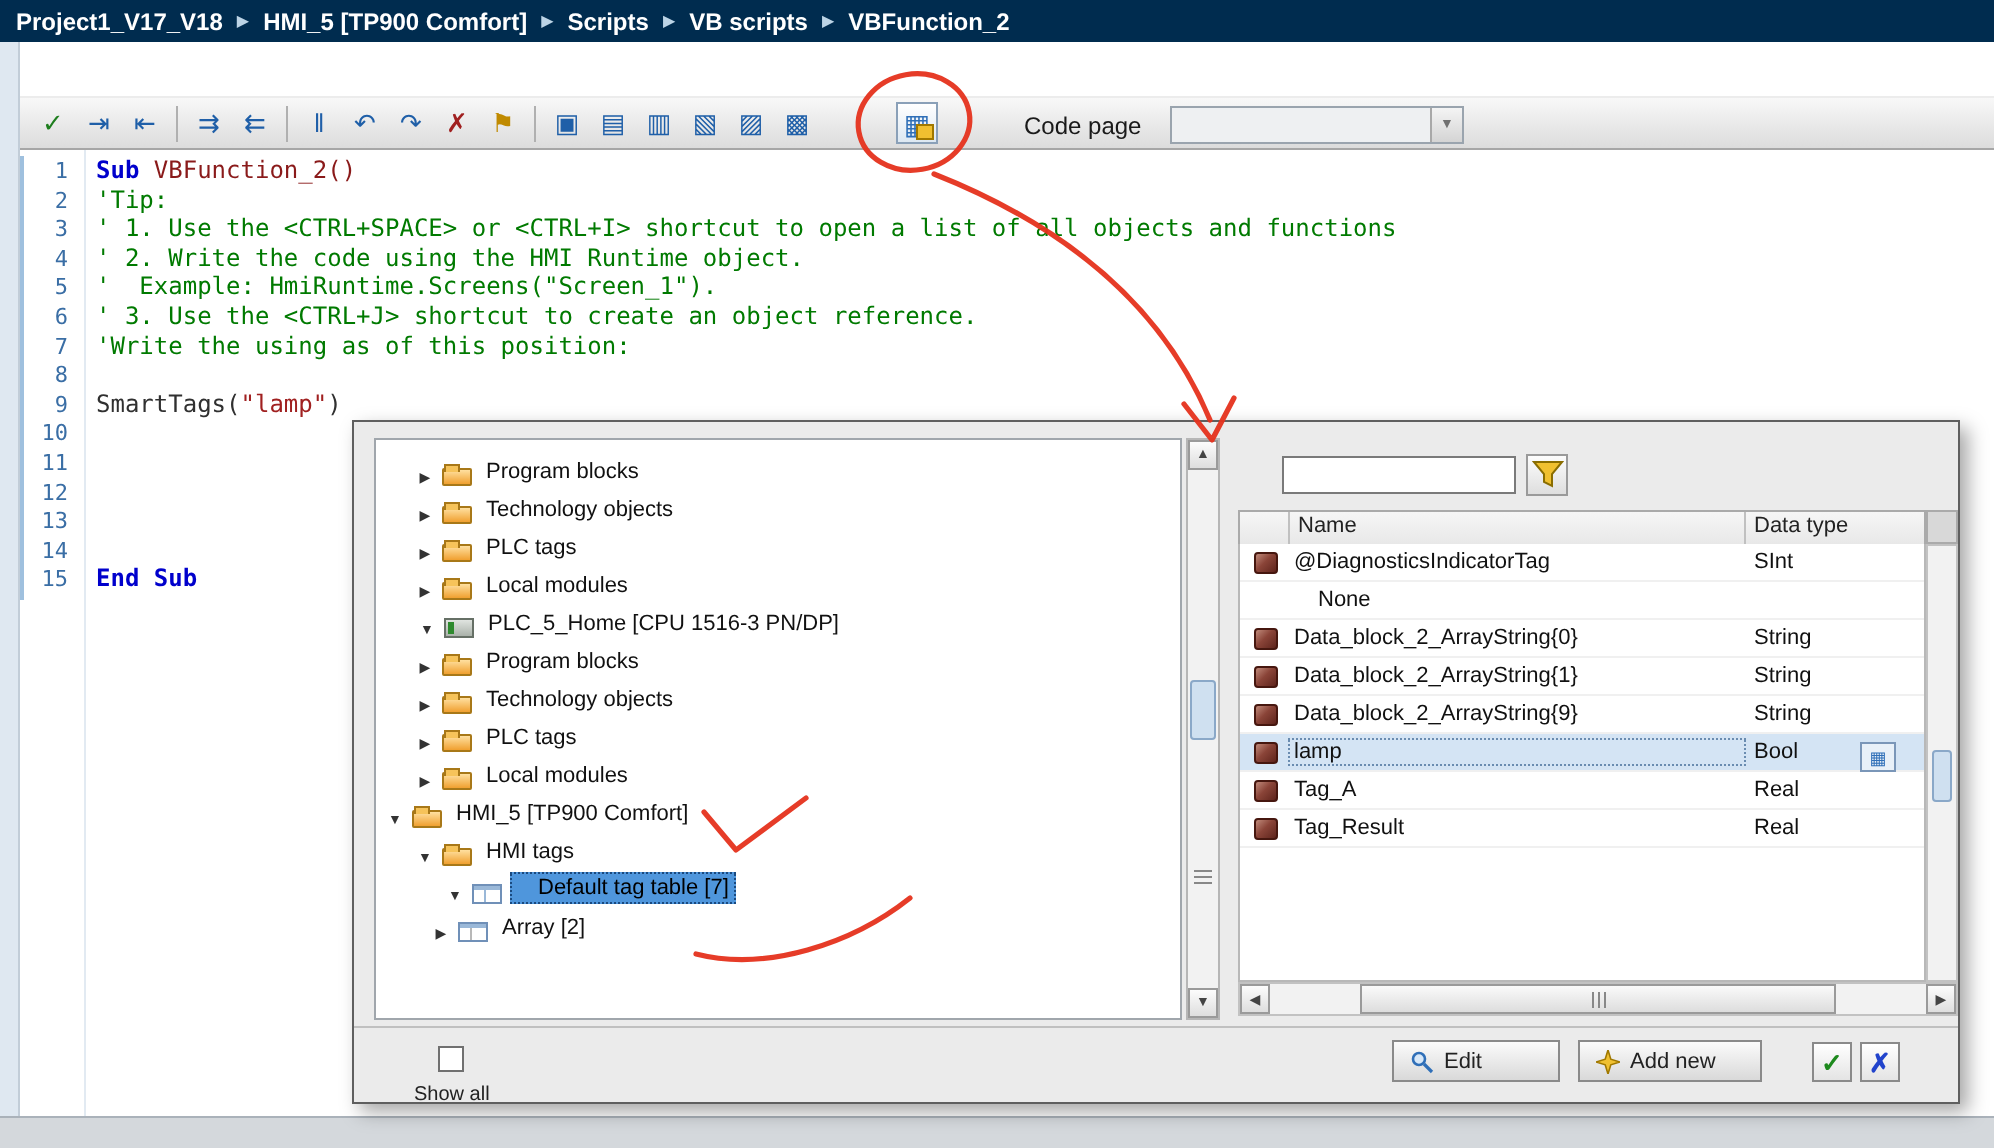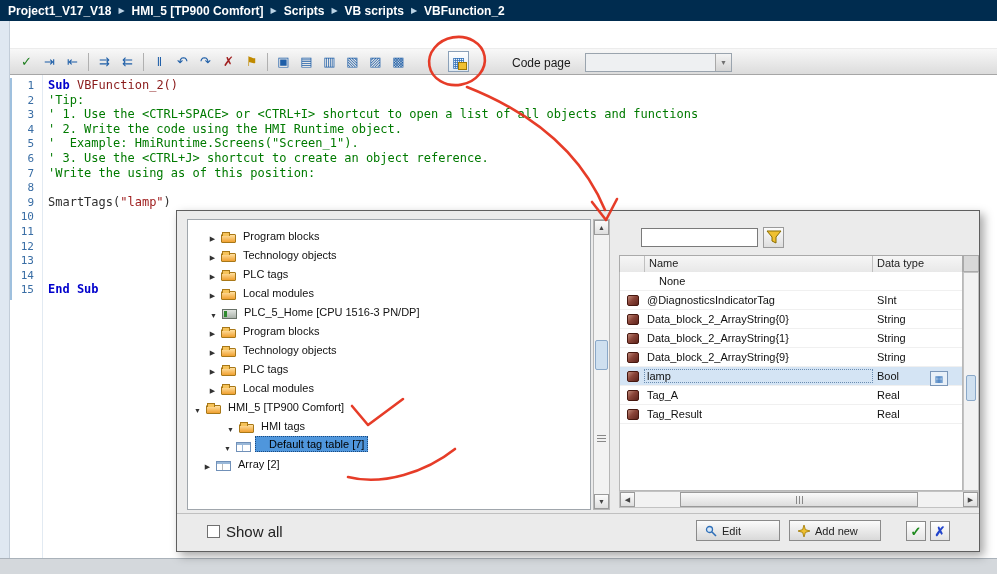--- a/index.html
+++ b/index.html
@@ -118,21 +118,21 @@
     border:1px solid #9a9a9a;font-size:7px;color:#444;display:flex;align-items:center;justify-content:center;}
   .hs-left{left:0;}
   .hs-right{right:0;}
   .hs-thumb{position:absolute;left:60px;right:60px;top:0;height:15px;background:linear-gradient(#fafafa,#dddddd);
     border:1px solid #9a9a9a;display:flex;align-items:center;justify-content:center;}
   .grip3{display:flex;gap:2px;}
   .grip3 i{display:block;width:1px;height:8px;background:#888;}
 
   
   .dfooter{position:absolute;left:0;top:302px;width:802px;height:38px;border-top:1px solid #c0c0c0;}
-  .showall{position:absolute;left:30px;top:9px;display:flex;align-items:center;gap:6px;font-size:15px;color:#222;}
+  .showall{position:absolute;left:30px;top:9px;display:flex;align-items:center;gap:6px;font-size:10px;color:#222;flex-direction:column;}
   .checkbox{width:13px;height:13px;background:#ffffff;border:1px solid #707070;display:inline-block;}
   .btn{position:absolute;top:6px;height:21px;background:linear-gradient(#fbfbfb,#d9d9d9);border:1px solid #8a8a8a;
     font-size:11px;color:#222;display:flex;align-items:center;gap:5px;padding:0 8px;font-family:"Liberation Sans",sans-serif;}
   .btn-edit{left:519px;width:84px;}
   .btn-add{left:612px;width:92px;}
   .sq-btn{position:absolute;top:7px;width:20px;height:20px;border:1px solid #8a8a8a;
     background:linear-gradient(#ffffff,#e4e4e4);font-weight:bold;font-size:13px;display:flex;align-items:center;justify-content:center;padding:0;}
   .sq-ok{left:729px;color:#1e8a1e;}
   .sq-cancel{left:753px;color:#2244cc;}
 
@@ -283,31 +283,31 @@
       <div class="tnode" style="padding-left: 19px;">
         <span class="tw">▶</span>
         <span class="ticon icon-local-modules"></span>
         <span class="tlabel">Local modules</span>
       </div>
       <div class="tnode" style="padding-left: 4px;">
         <span class="tw">▼</span>
         <span class="ticon icon-hmi-folder"></span>
         <span class="tlabel">HMI_5 [TP900 Comfort]</span>
       </div>
-      <div class="tnode" style="padding-left: 37px;">
+      <div class="tnode" style="padding-left: 19px;">
         <span class="tw">▼</span>
         <span class="ticon icon-hmi-tags"></span>
         <span class="tlabel">HMI tags</span>
       </div>
       <div class="tnode sel" style="padding-left: 34px;">
         <span class="tw">▼</span>
         <span class="ticon icon-tag-table"></span>
         <span class="tlabel">Default tag table [7]</span>
       </div>
-      <div class="tnode" style="padding-left: 14px;">
+      <div class="tnode" style="padding-left: 27px;">
         <span class="tw">▶</span>
         <span class="ticon icon-array"></span>
         <span class="tlabel">Array [2]</span>
       </div>
     </div>
 
   <div class="vscroll">
     <span class="vs-btn vs-up">▲</span>
     <div class="vs-thumb"></div>
     <div class="vs-grip">
@@ -325,30 +325,30 @@
     </svg>
   </button>
 
   <div class="thead">
     <div class="th-icon"></div>
     <div class="th-name">Name</div>
     <div class="th-type">Data type</div>
   </div>
   <div class="tbody" id="tbody">
       <div class="trow">
+        <span class="tr-icon">
+          <span class="tag-ic"></span>
+        </span>
+        <span class="tr-name">@DiagnosticsIndicatorTag</span>
+        <span class="tr-type">SInt</span>
+      </div>
+      <div class="trow">
         <span class="tr-icon"></span>
         <span class="tr-name" style="padding-left: 14px;">None</span>
         <span class="tr-type"></span>
-      </div>
-      <div class="trow">
-        <span class="tr-icon">
-          <span class="tag-ic"></span>
-        </span>
-        <span class="tr-name">@DiagnosticsIndicatorTag</span>
-        <span class="tr-type">SInt</span>
       </div>
       <div class="trow">
         <span class="tr-icon">
           <span class="tag-ic"></span>
         </span>
         <span class="tr-name">Data_block_2_ArrayString{0}</span>
         <span class="tr-type">String</span>
       </div>
       <div class="trow">
         <span class="tr-icon">

